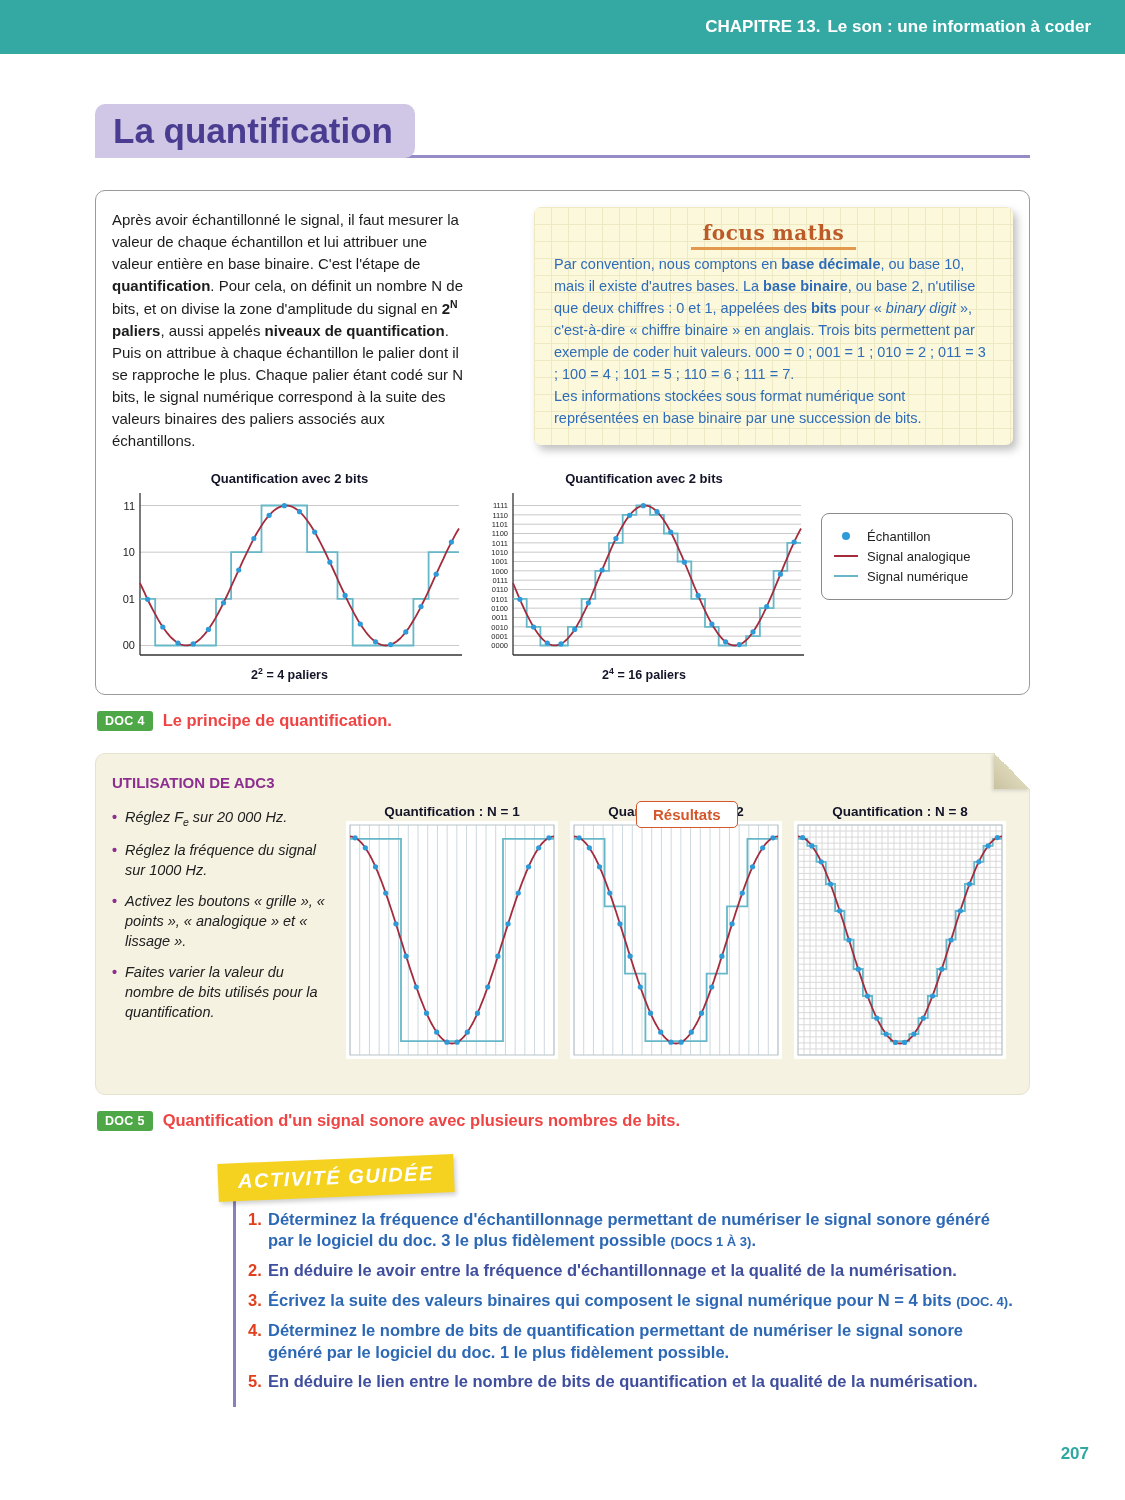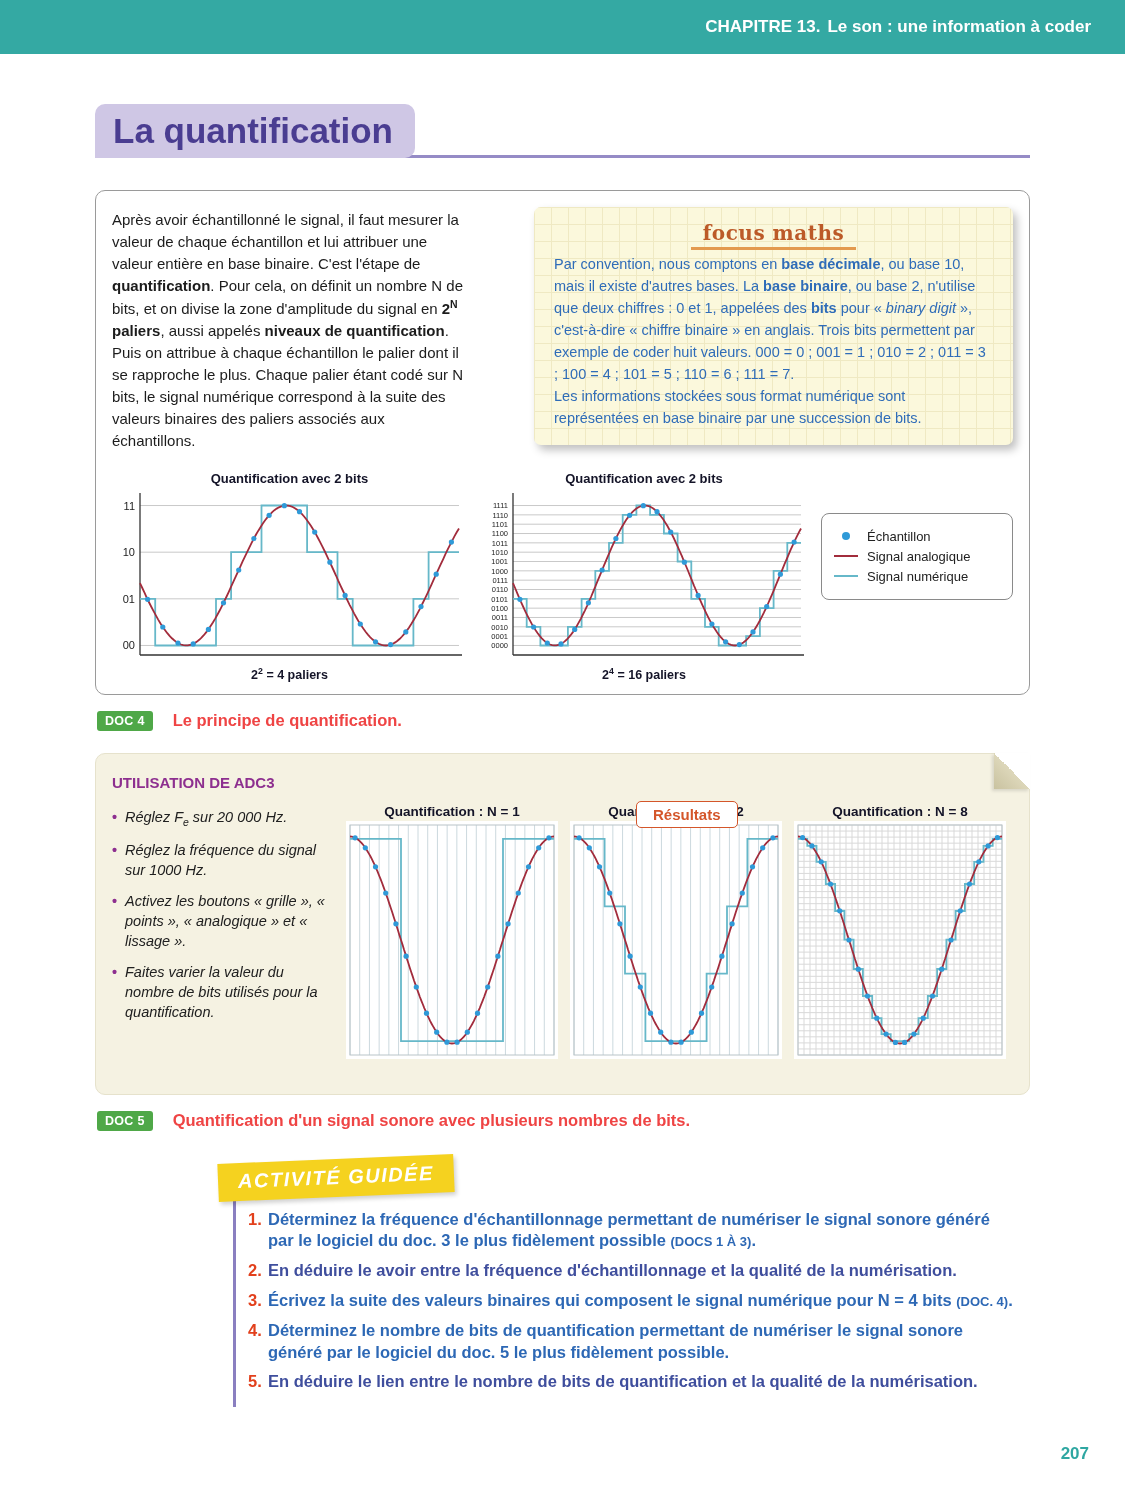--- a/index.html
+++ b/index.html
@@ -54,21 +54,21 @@
   .chart-caption { text-align:center; font-weight:bold; font-size:12.5px; color:#141428; margin-top:3px; }
   .chart-canvas { line-height:0; }
   .legend {
     width:204px; border:1.5px solid #8a8a8a; border-radius:8px;
     background:#fff; padding:10px 12px; margin-top:42px;
   }
   .legend-row { display:flex; align-items:center; gap:9px; font-size:13px; color:#222; margin:5px 0; }
   .swatch-dot { width:8px; height:8px; border-radius:50%; margin:0 8px; flex:0 0 auto; }
   .swatch-line { width:24px; height:2.5px; flex:0 0 auto; }
   
-  .doc-caption { display:flex; align-items:center; gap:20px; margin:16px 0 0 2px; }
+  .doc-caption { display:flex; align-items:center; gap:10px; margin:16px 0 0 2px; }
   .doc-badge {
     background:#4fa848; color:#fff; font-weight:bold; font-size:12.5px;
     padding:3px 8px; border-radius:3px; letter-spacing:.3px; flex:0 0 auto;
   }
   .doc-caption-text { font-weight:bold; font-size:16.5px; color:#ef4444; }
   
   .doc5-box {
     margin-top:22px; position:relative; height:342px;
     background:#f5f2e2; border:1px solid #e6e2cc;
     border-radius:10px; border-top-right-radius:0;
@@ -506,21 +506,21 @@
       <li class="activity-item">
         <span class="qnum">2.</span>
         <span class="qtext" style="color: rgb(63, 78, 157);"><span>En déduire le avoir entre la fréquence d'échantillonnage et la qualité de la numérisation.</span></span>
       </li>
       <li class="activity-item">
         <span class="qnum">3.</span>
         <span class="qtext" style="color: rgb(45, 104, 181);"><span>Écrivez la suite des valeurs binaires qui composent le signal numérique pour N = 4 bits </span><span class="ref">(DOC. 4)</span><span>.</span></span>
       </li>
       <li class="activity-item">
         <span class="qnum">4.</span>
-        <span class="qtext" style="color: rgb(45, 104, 181);"><span>Déterminez le nombre de bits de quantification permettant de numériser le signal sonore généré par le logiciel du doc. 5 le plus fidèlement possible.</span></span>
+        <span class="qtext" style="color: rgb(45, 104, 181);"><span>Déterminez le nombre de bits de quantification permettant de numériser le signal sonore généré par le logiciel du doc. 1 le plus fidèlement possible.</span></span>
       </li>
       <li class="activity-item">
         <span class="qnum">5.</span>
         <span class="qtext" style="color: rgb(63, 78, 157);"><span>En déduire le lien entre le nombre de bits de quantification et la qualité de la numérisation.</span></span>
       </li>
     </ol>
   </section>
 
 </main>
 

